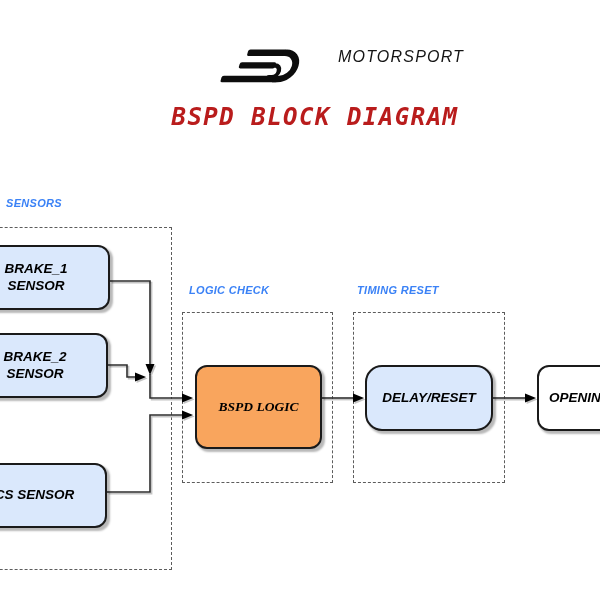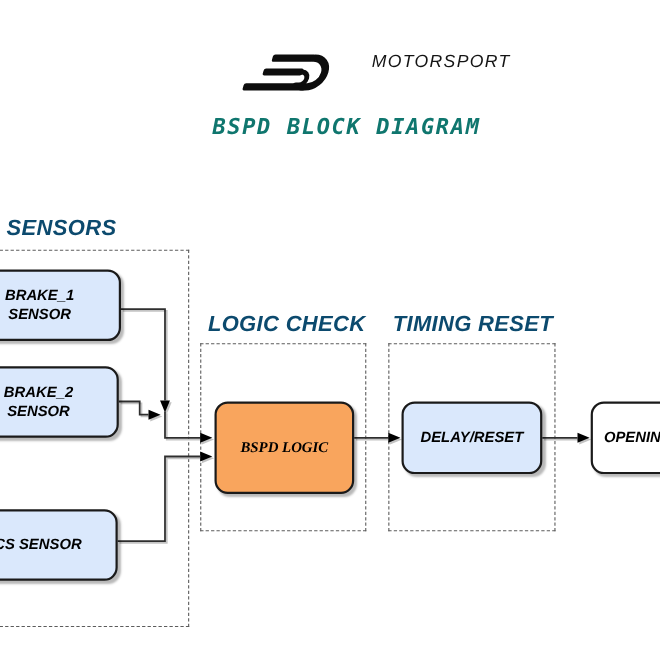--- a/index.html
+++ b/index.html
@@ -19,27 +19,27 @@
     font-size:22px;font-weight:bold;font-style:italic;
     letter-spacing:2px;color:#0d0d0d;
   }
   .logo-sub{
     font-size:16px;font-style:italic;font-weight:400;
     letter-spacing:1.2px;color:#141414;margin-top:3px;
   }
   .page-title{
     left:155px;top:103px;width:320px;text-align:center;
     font-family:"DejaVu Sans Mono", monospace;
-    font-size:20px;font-weight:bold;font-style:italic;
-    letter-spacing:1.5px;color:#0f766e;
+    font-size:24px;font-weight:bold;font-style:italic;
+    letter-spacing:1.5px;color:#b91c1c;
   }
 
   
   .group-label{
-    font-size:20px;font-weight:bold;font-style:italic;color:#0c4a6e;
+    font-size:11px;font-weight:bold;font-style:italic;color:#3b82f6;
     letter-spacing:0.3px;white-space:nowrap;
   }
   .lbl-sensors{left:6px;top:197px;}
   .lbl-logic{left:189px;top:284px;}
   .lbl-timing{left:357px;top:284px;}
   .dashed-box{
     border:1.6px dashed var(--dashed);
     background:transparent;box-sizing:border-box;
   }
   .box-sensors{left:-80px;top:227px;width:252px;height:343px;}
@@ -58,21 +58,21 @@
     box-shadow:2.5px 2.5px 2px rgba(0,0,0,0.28);
     z-index:3;
   }
   .blue{background:var(--block-blue);}
   .orange{background:var(--block-orange);}
   .white{background:var(--block-white);}
   .blk-brake1{left:-38px;top:245px;width:148px;height:65px;}
   .blk-brake2{left:-38px;top:333px;width:146px;height:65px;}
   .blk-cs{left:-38px;top:463px;width:145px;height:65px;}
   .blk-bspd{left:195px;top:365px;width:127px;height:84px;font-family:Liberation Serif, serif;}
-  .blk-delay{left:365px;top:365px;width:128px;height:66px;}
+  .blk-delay{left:365px;top:365px;width:128px;height:66px;border-radius:17px;}
   .blk-opening{left:537px;top:365px;width:170px;height:66px;justify-content:flex-start;padding-left:10px;}
 
   
   .wires{left:0;top:0;width:600px;height:600px;z-index:2;pointer-events:none;}
   .cshadow{stroke:#c4c4c4;stroke-width:1.6;fill:none;}
   .cline{stroke:var(--line);stroke-width:1.6;fill:none;}
   .ahshadow{fill:#c4c4c4;stroke:none;}
   .ahead{fill:#000;stroke:none;}
 </style>
 </head>

